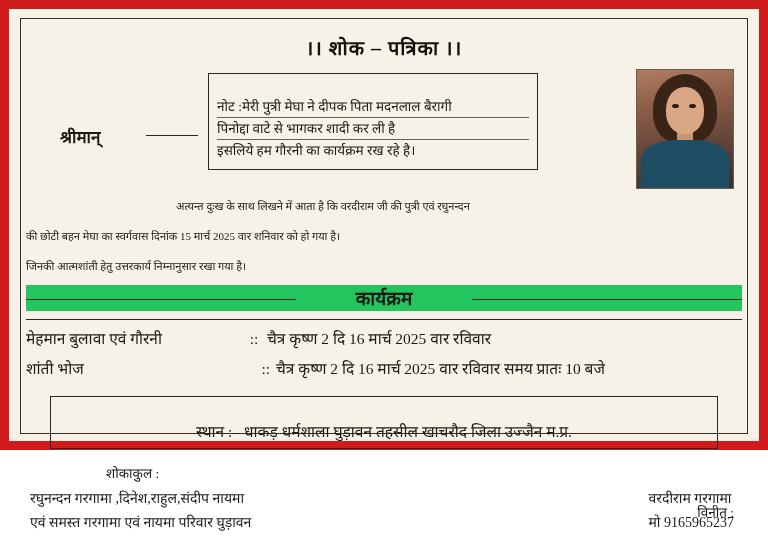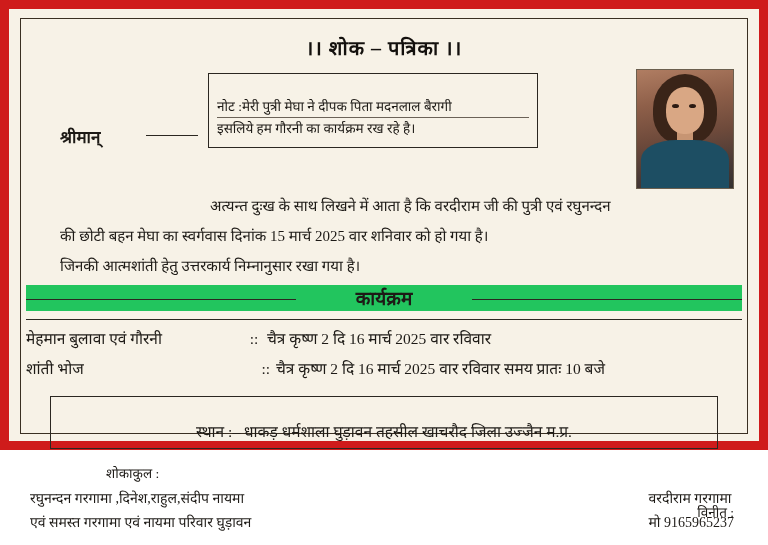--- a/index.html
+++ b/index.html
@@ -139,24 +139,23 @@
   .photo .neck {
     position: absolute;
     left: 40px; top: 60px;
     width: 16px; height: 14px;
     background: #c79573;
   }
 
   
   .para {
     margin-top: 6px;
-    font-size: 15px;
+    font-size: 11px;
     line-height: 30px;
     text-align: left;
-    margin-left: 34px;
   }
   .para .indent { display: inline-block; width: 150px; }
   .karyakram {
     text-align: center;
     font-size: 19px;
     font-weight: bold;
     margin-top: -2px;
     background: #22c55e;
     display: block;
   }
@@ -246,20 +245,21 @@
   <div class="content">
 
     <div class="title">।। शोक – पत्रिका ।।</div>
 
     <div class="top-row">
       <div class="shrimaan">श्रीमान्</div>
       <div class="shrimaan-line"></div>
 
       <div class="note-box">
         <div class="note-line u">नोट :मेरी पुत्री मेघा ने दीपक पिता मदनलाल बैरागी</div>
+        <div class="note-line u">पिनोद्दा वाटे से भागकर शादी कर ली है</div>
         <div class="note-line">इसलिये हम गौरनी का कार्यक्रम रख रहे है।</div>
       </div>
 
       <div class="photo">
         <div class="hair"></div>
         <div class="neck"></div>
         <div class="face"></div>
         <div class="eye-l"></div>
         <div class="eye-r"></div>
         <div class="body"></div>

